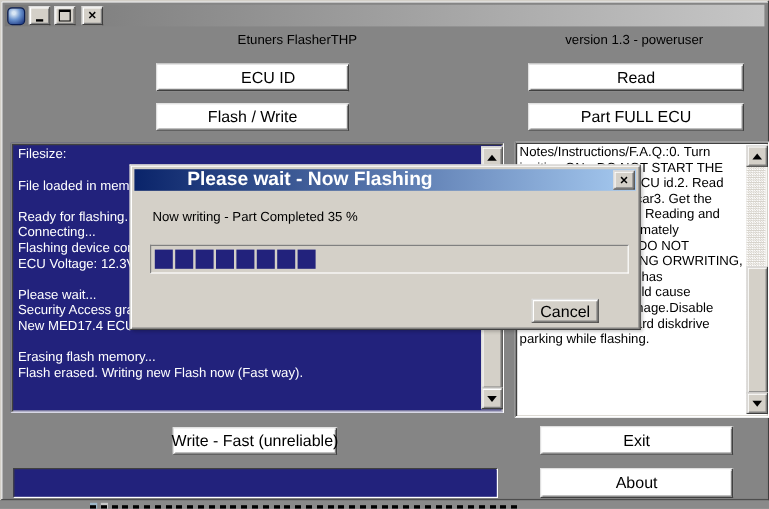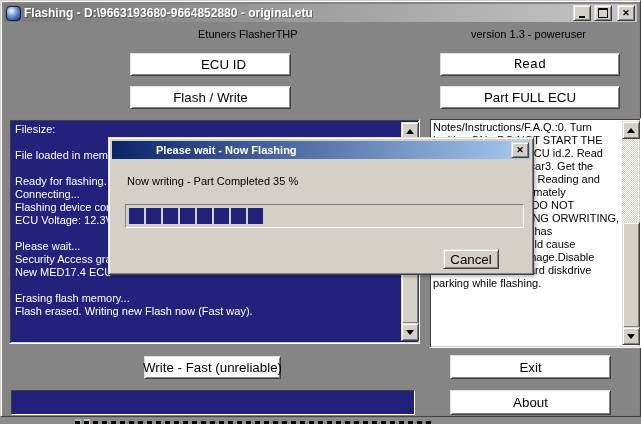--- a/index.html
+++ b/index.html
@@ -90,21 +90,21 @@
     position:absolute; left:107px; top:136px; width:424px; height:136px;
     background:var(--face); z-index:10;
     border:1px solid; border-color:#dfdfdf #404040 #404040 #dfdfdf;
     box-shadow: inset 1px 1px 0 #ffffff, inset -1px -1px 0 #808080, 2px 2px 3px rgba(0,0,0,.25);
   }
   .dialog-titlebar {
     position:absolute; left:3px; top:3px; right:3px; height:18px;
     background:linear-gradient(to right,var(--dt1),var(--dt2));
     display:flex; align-items:center; padding-left:4px;
   }
-  .dialog-title { color:#fff; font-weight:bold; font-size:11px; flex:1 1 auto;padding-left:40px; }
+  .dialog-title { color:#fff; font-weight:bold; font-size:16px; flex:1 1 auto;padding-left:40px; }
   .dialog-status { position:absolute; left:18px; top:37px; }
   .progress-frame {
     position:absolute; left:16px; top:66px; width:394px; height:22px;
     border:1px solid; border-color:#808080 #ffffff #ffffff #808080;
     background:var(--face);
     display:flex; align-items:center; padding-left:3px; gap:2px;
   }
   .seg { width:15px; height:16px; background:var(--navy); flex:0 0 auto; }
   .cancel-btn {
     position:absolute; left:334px; top:111px; width:56px; height:20px;
@@ -126,38 +126,37 @@
 </style>
 </head>
 <body>
 
 <div id="screen">
 
   <div class="window">
 
     <div class="titlebar">
       <div class="app-icon"></div>
-      <div class="title-text">Flashing - D:\9663193680-9664852880 - original.etu</div>
       <div class="winbtn bevel-out">
         <div class="glyph-min"></div>
       </div>
       <div class="winbtn bevel-out">
         <div class="glyph-max"></div>
       </div>
       <div class="winbtn bevel-out gap">
         <div class="glyph-close">✕</div>
       </div>
     </div>
 
     <div class="hdr-label" style="left:197px;">Etuners FlasherTHP</div>
     <div class="hdr-label" style="left:470px;">version 1.3 - poweruser</div>
 
     <button class="btn bevel-out" style="left:129px; top:52px; width:161px; height:23px;padding-left:32px;">ECU ID</button>
     <button class="btn bevel-out" style="left:129px; top:85px; width:161px; height:23px;">Flash / Write</button>
-    <button class="btn bevel-out" style="left:439px; top:52px; width:180px; height:23px;font-family:Liberation Mono, monospace;">Read</button>
+    <button class="btn bevel-out" style="left:439px; top:52px; width:180px; height:23px;">Read</button>
     <button class="btn bevel-out" style="left:439px; top:85px; width:180px; height:23px;">Part FULL ECU</button>
 
     <div class="log-area bevel-in">
       <div class="log-text">Filesize:
 
 File loaded in memory.
 
 Ready for flashing.
 Connecting...
 Flashing device connected.

